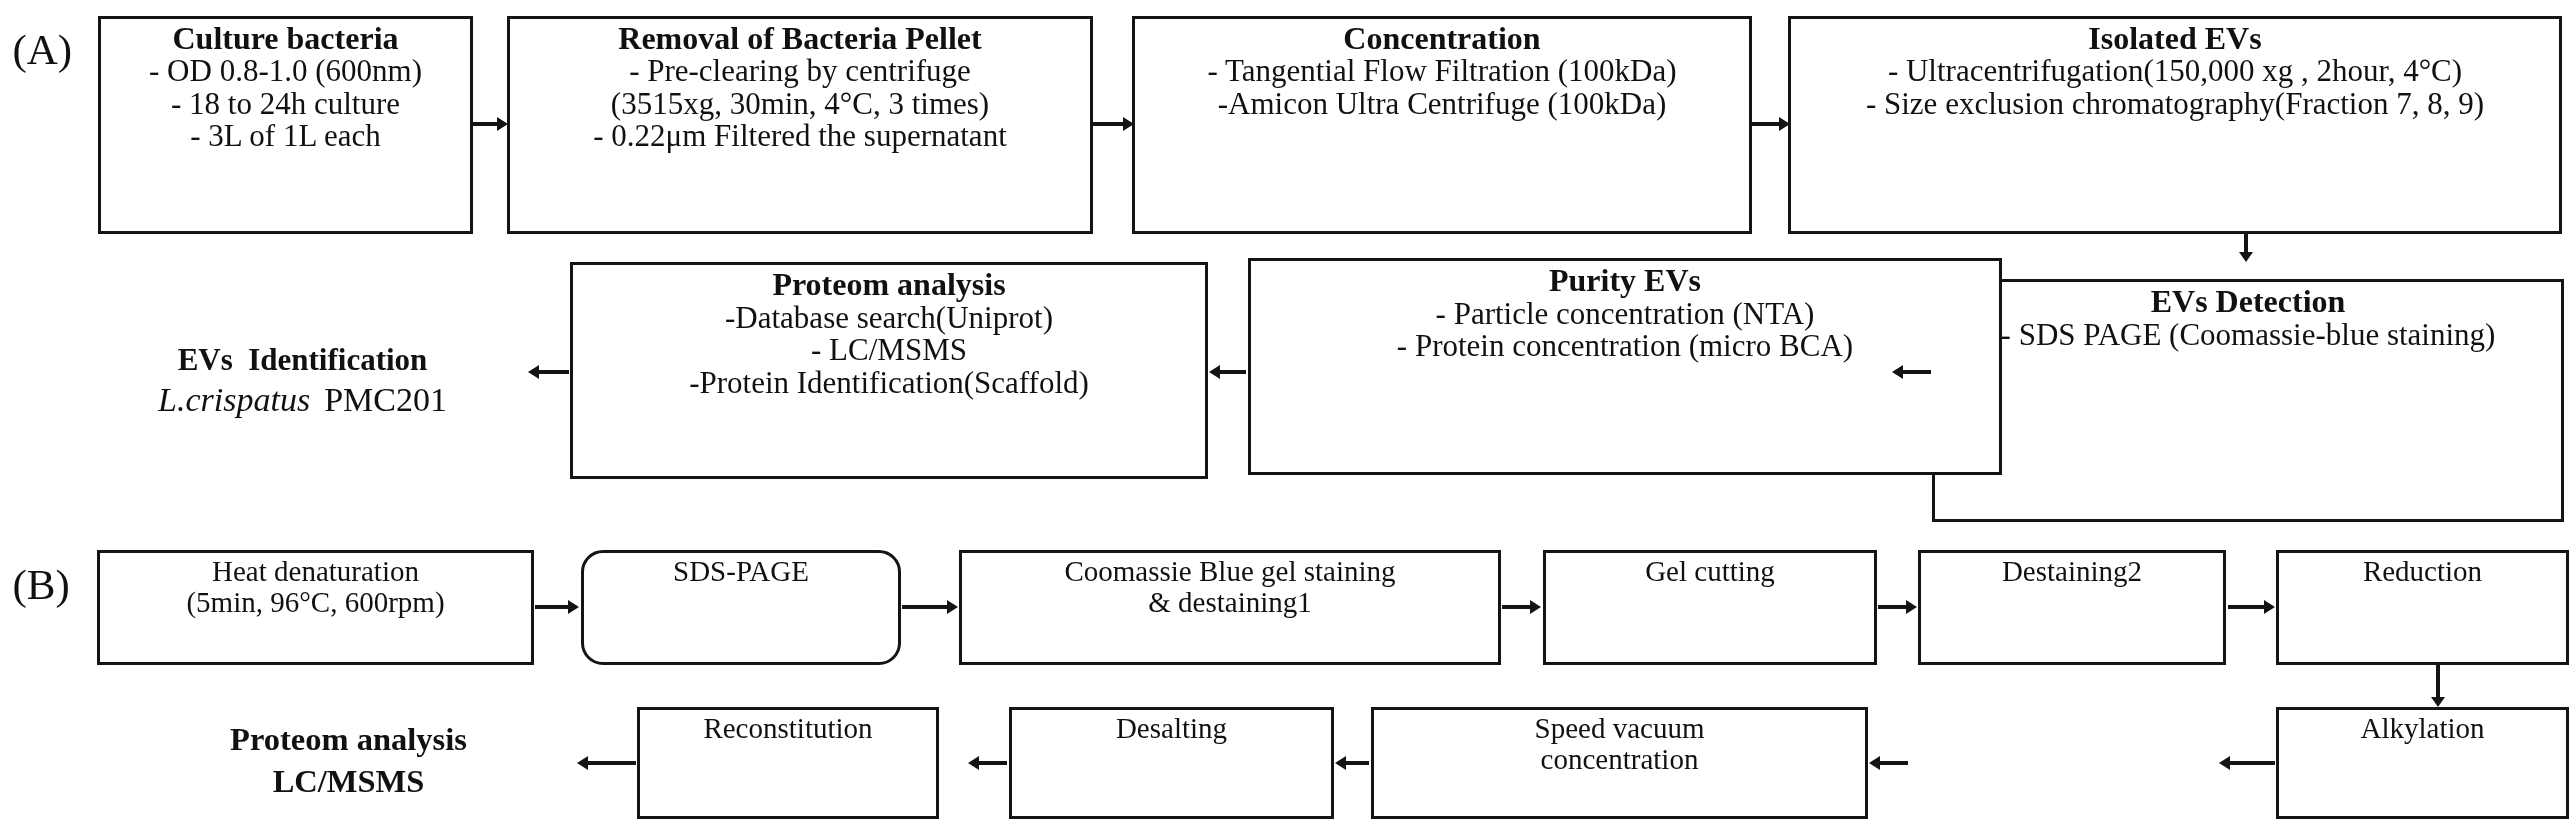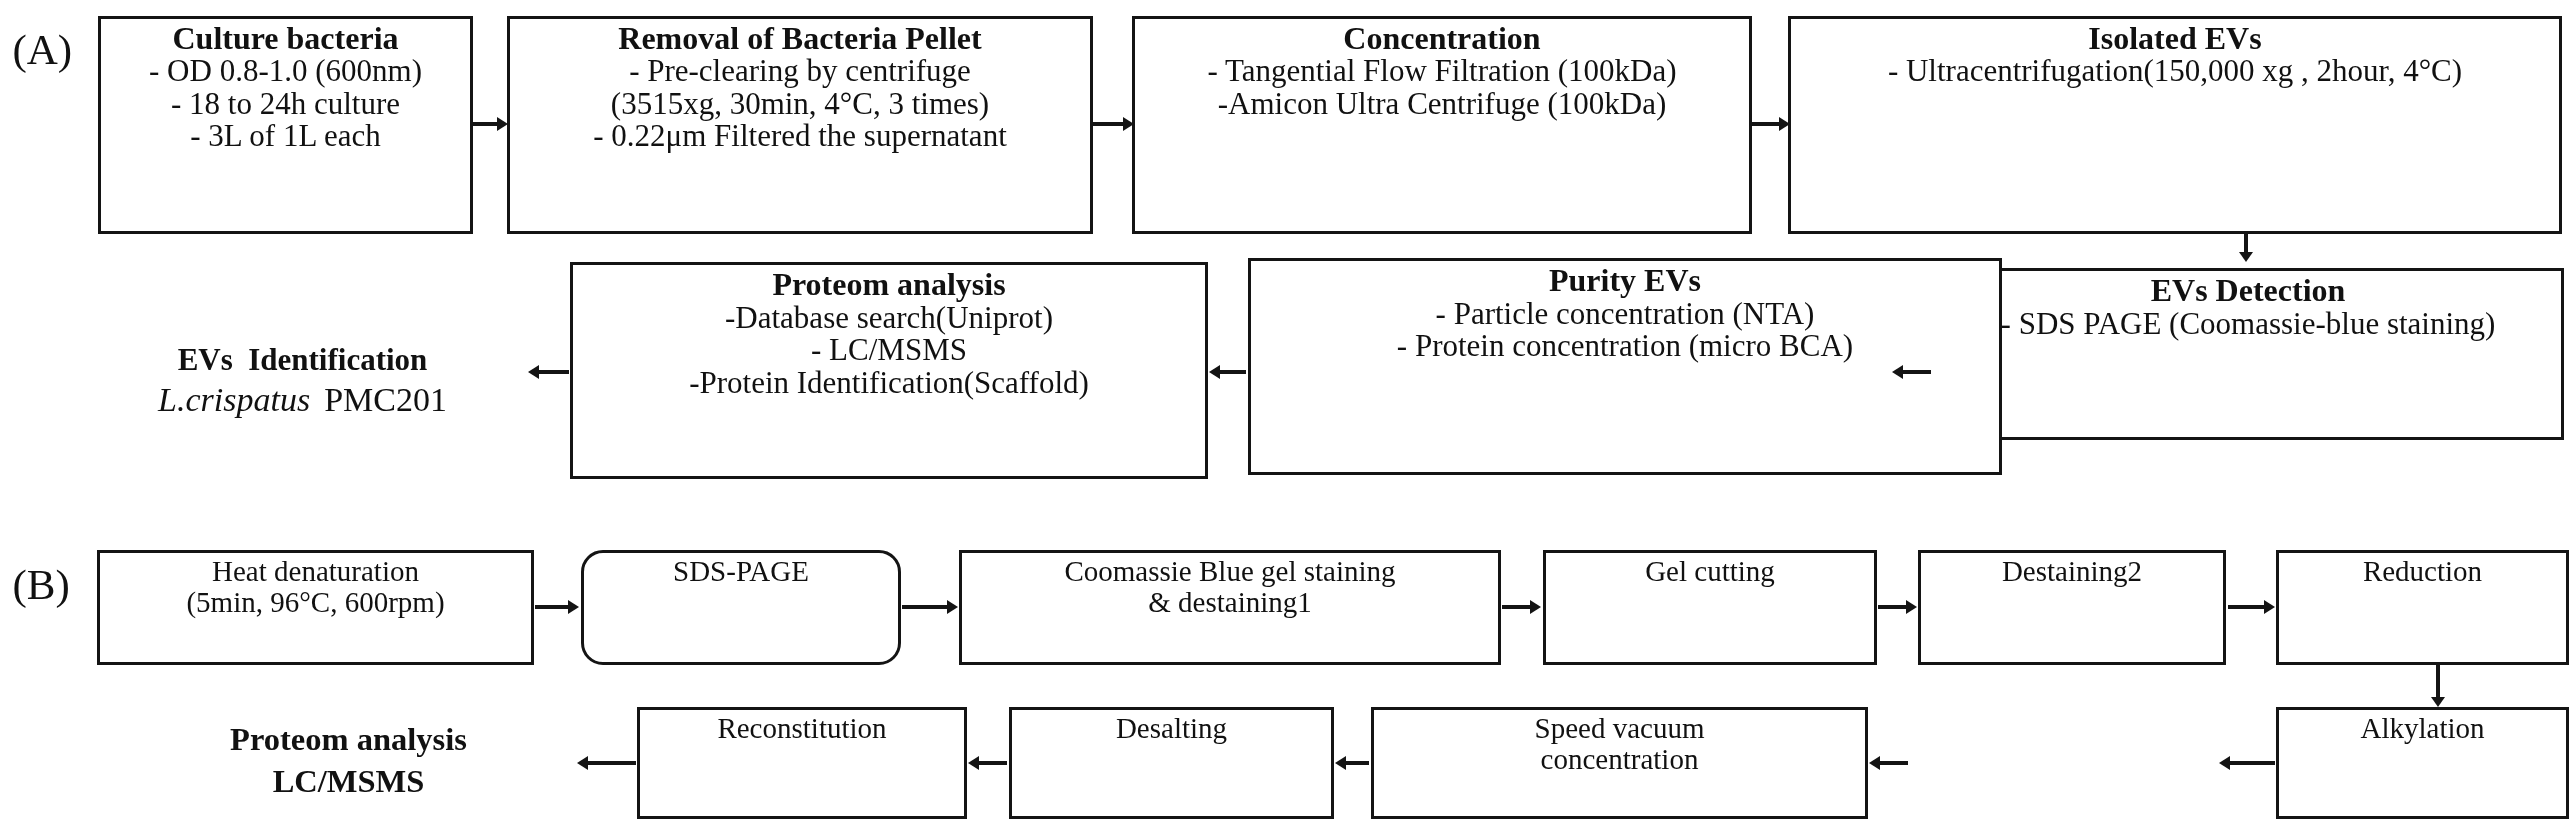--- a/index.html
+++ b/index.html
@@ -67,41 +67,42 @@
 
   <div class="box pa" style="left:1132px;top:15.5px;width:620px;height:218px;">
     <div class="t">Concentration</div>
     <div class="l">- Tangential Flow Filtration (100kDa)</div>
     <div class="l">-Amicon Ultra Centrifuge (100kDa)</div>
   </div>
 
   <div class="box pa" style="left:1788px;top:15.5px;width:774px;height:218px;">
     <div class="t">Isolated EVs</div>
     <div class="l">- Ultracentrifugation(150,000 xg , 2hour, 4°C)</div>
+    <div class="l">- Size exclusion chromatography(Fraction 7, 8, 9)</div>
   </div>
 
   <div class="arr arr-r" style="left:472px;top:117px;width:36px;">
       <div class="shaft"></div>
       <div class="head"></div>
     </div>
   <div class="arr arr-r" style="left:1093px;top:117px;width:41px;">
       <div class="shaft"></div>
       <div class="head"></div>
     </div>
   <div class="arr arr-r" style="left:1752px;top:117px;width:38px;">
       <div class="shaft"></div>
       <div class="head"></div>
     </div>
 
   <div class="arr arr-d" style="left:2239px;top:233px;height:29px;">
       <div class="shaft"></div>
       <div class="head"></div>
     </div>
 
-  <div class="box pa" style="left:1932px;top:268px;width:632px;height:172px;">
+  <div class="box pa" style="left:1932px;top:279px;width:632px;height:243px;">
     <div class="t">EVs Detection</div>
     <div class="l">- SDS PAGE (Coomassie-blue staining)</div>
   </div>
 
   <div class="box pa" style="left:1248px;top:258px;width:754px;height:217px;">
     <div class="t">Purity EVs</div>
     <div class="l">- Particle concentration (NTA)</div>
     <div class="l">- Protein concentration (micro BCA)</div>
   </div>
 
@@ -182,21 +183,21 @@
   <div class="box pb" style="left:2276px;top:707px;width:293px;height:112px;">
     <div class="l">Alkylation</div>
   </div>
   <div class="box pb" style="left:1371px;top:707px;width:497px;height:112px;">
     <div class="l">Speed vacuum</div>
     <div class="l">concentration</div>
   </div>
   <div class="box pb" style="left:1009px;top:707px;width:325px;height:112px;">
     <div class="l">Desalting</div>
   </div>
-  <div class="box pb" style="left:637px;top:707px;width:330px;height:112px;">
+  <div class="box pb" style="left:637px;top:707px;width:302px;height:112px;">
     <div class="l">Reconstitution</div>
   </div>
 
   <div class="arr arr-l" style="left:2219px;top:756px;width:56px;">
       <div class="shaft"></div>
       <div class="head"></div>
     </div>
   <div class="arr arr-l" style="left:1869px;top:756px;width:39px;">
       <div class="shaft"></div>
       <div class="head"></div>

